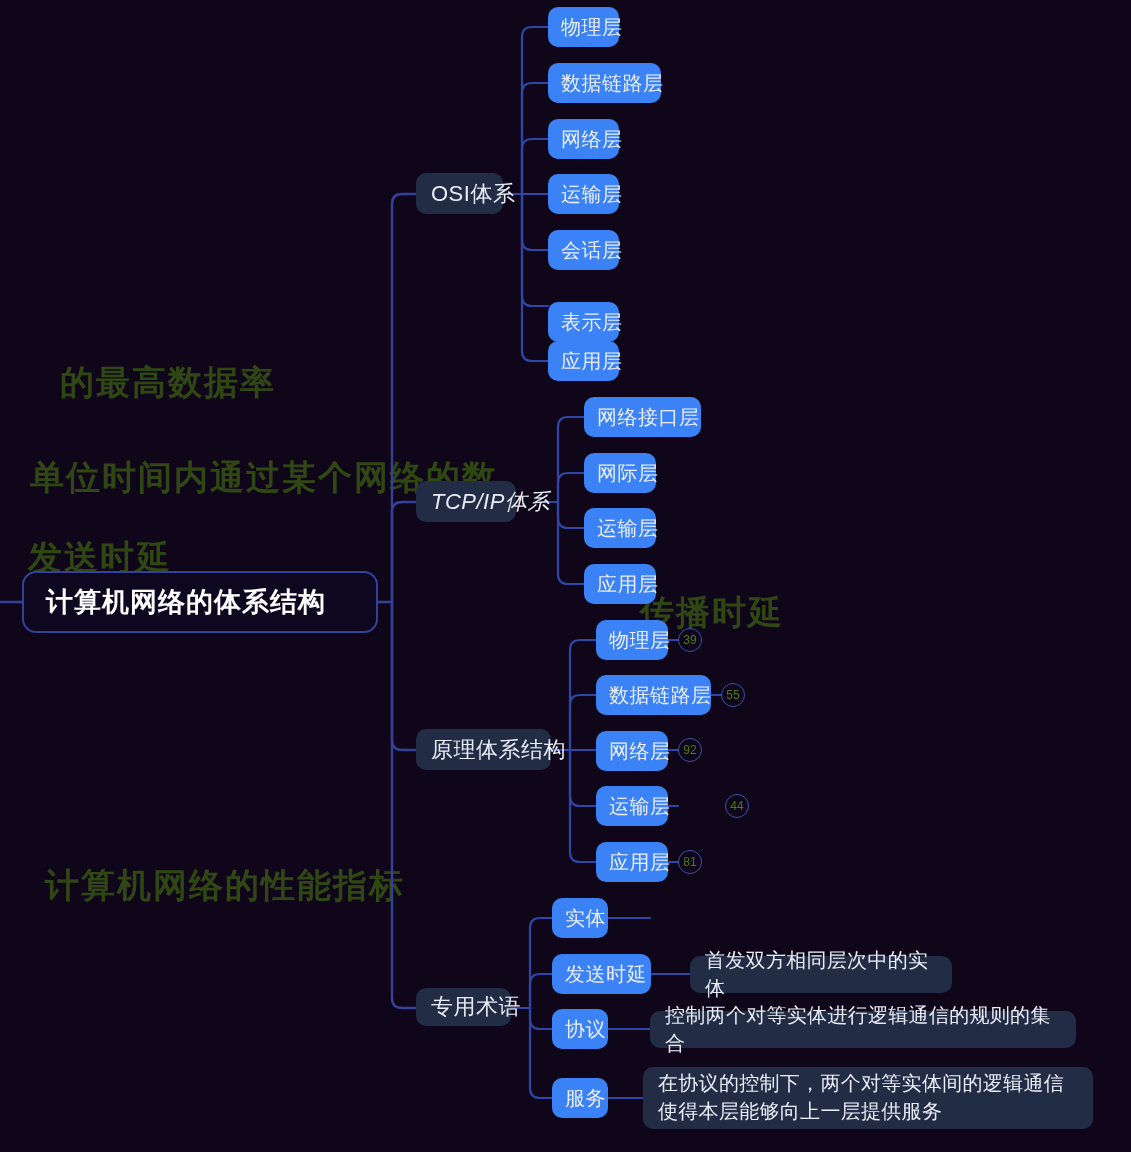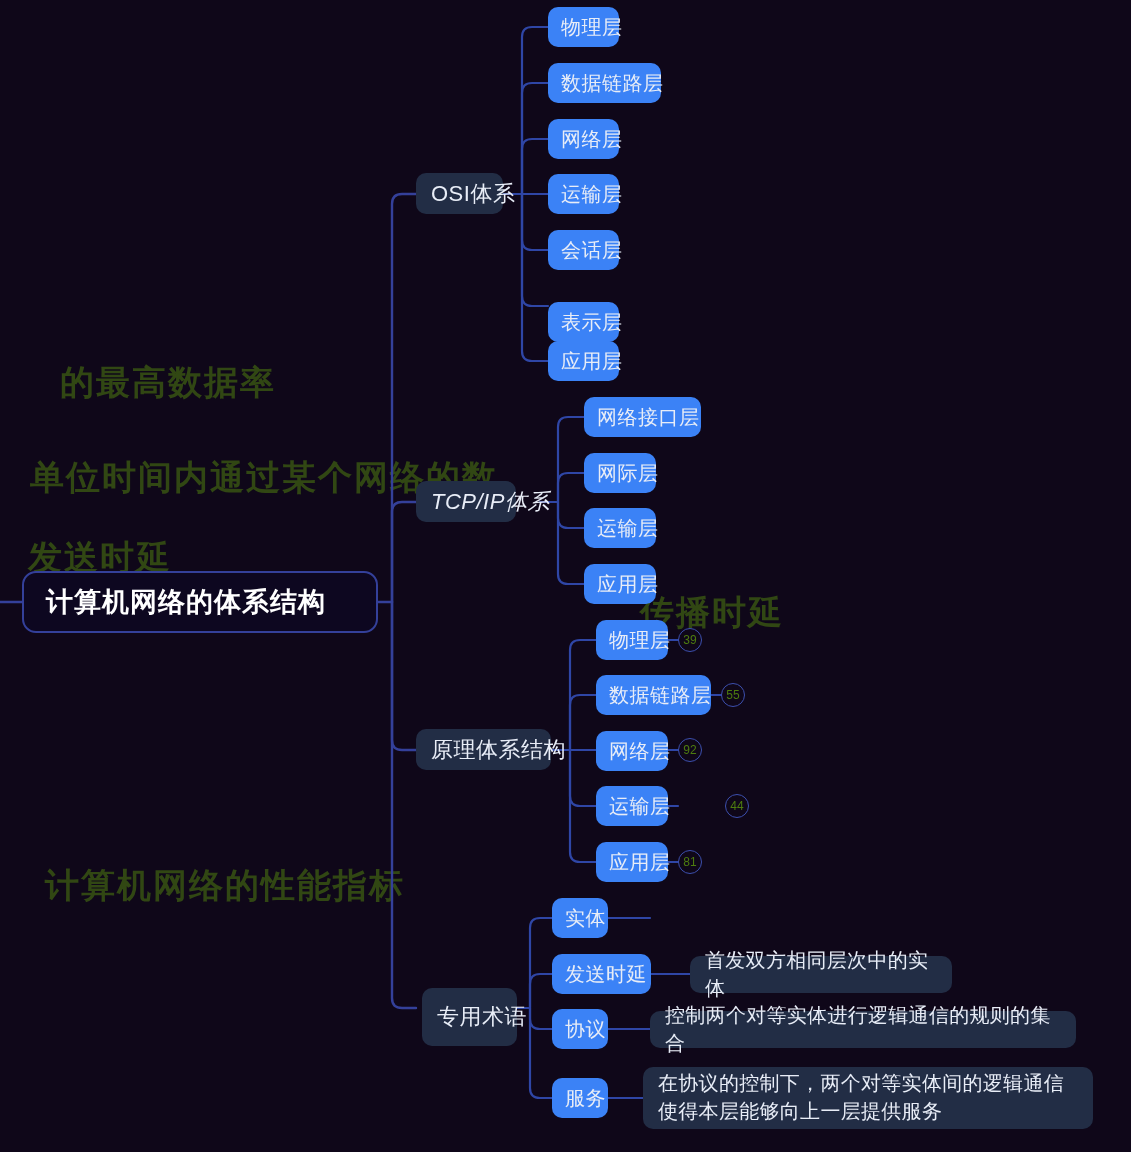--- a/index.html
+++ b/index.html
@@ -232,21 +232,21 @@
   <div class="badge" style="left:678px;top:794px;margin-left:47px;">
     <span>44</span>
   </div>
   <div class="node leaf" style="left:596px;top:842px;width:72px;height:40px;">
     <span>应用层</span>
   </div>
   <div class="badge" style="left:678px;top:850px;">
     <span>81</span>
   </div>
 
-  <div class="node branch" style="left:416px;top:988px;width:95px;height:58px;margin-left:6px;">
+  <div class="node branch" style="left:416px;top:988px;width:95px;height:38px;">
     <span>专用术语</span>
   </div>
 
   <div class="node leaf" style="left:552px;top:898px;width:56px;height:40px;">
     <span>实体</span>
   </div>
 
   <div class="node leaf" style="left:552px;top:954px;width:99px;height:40px;">
     <span>发送时延</span>
   </div>

